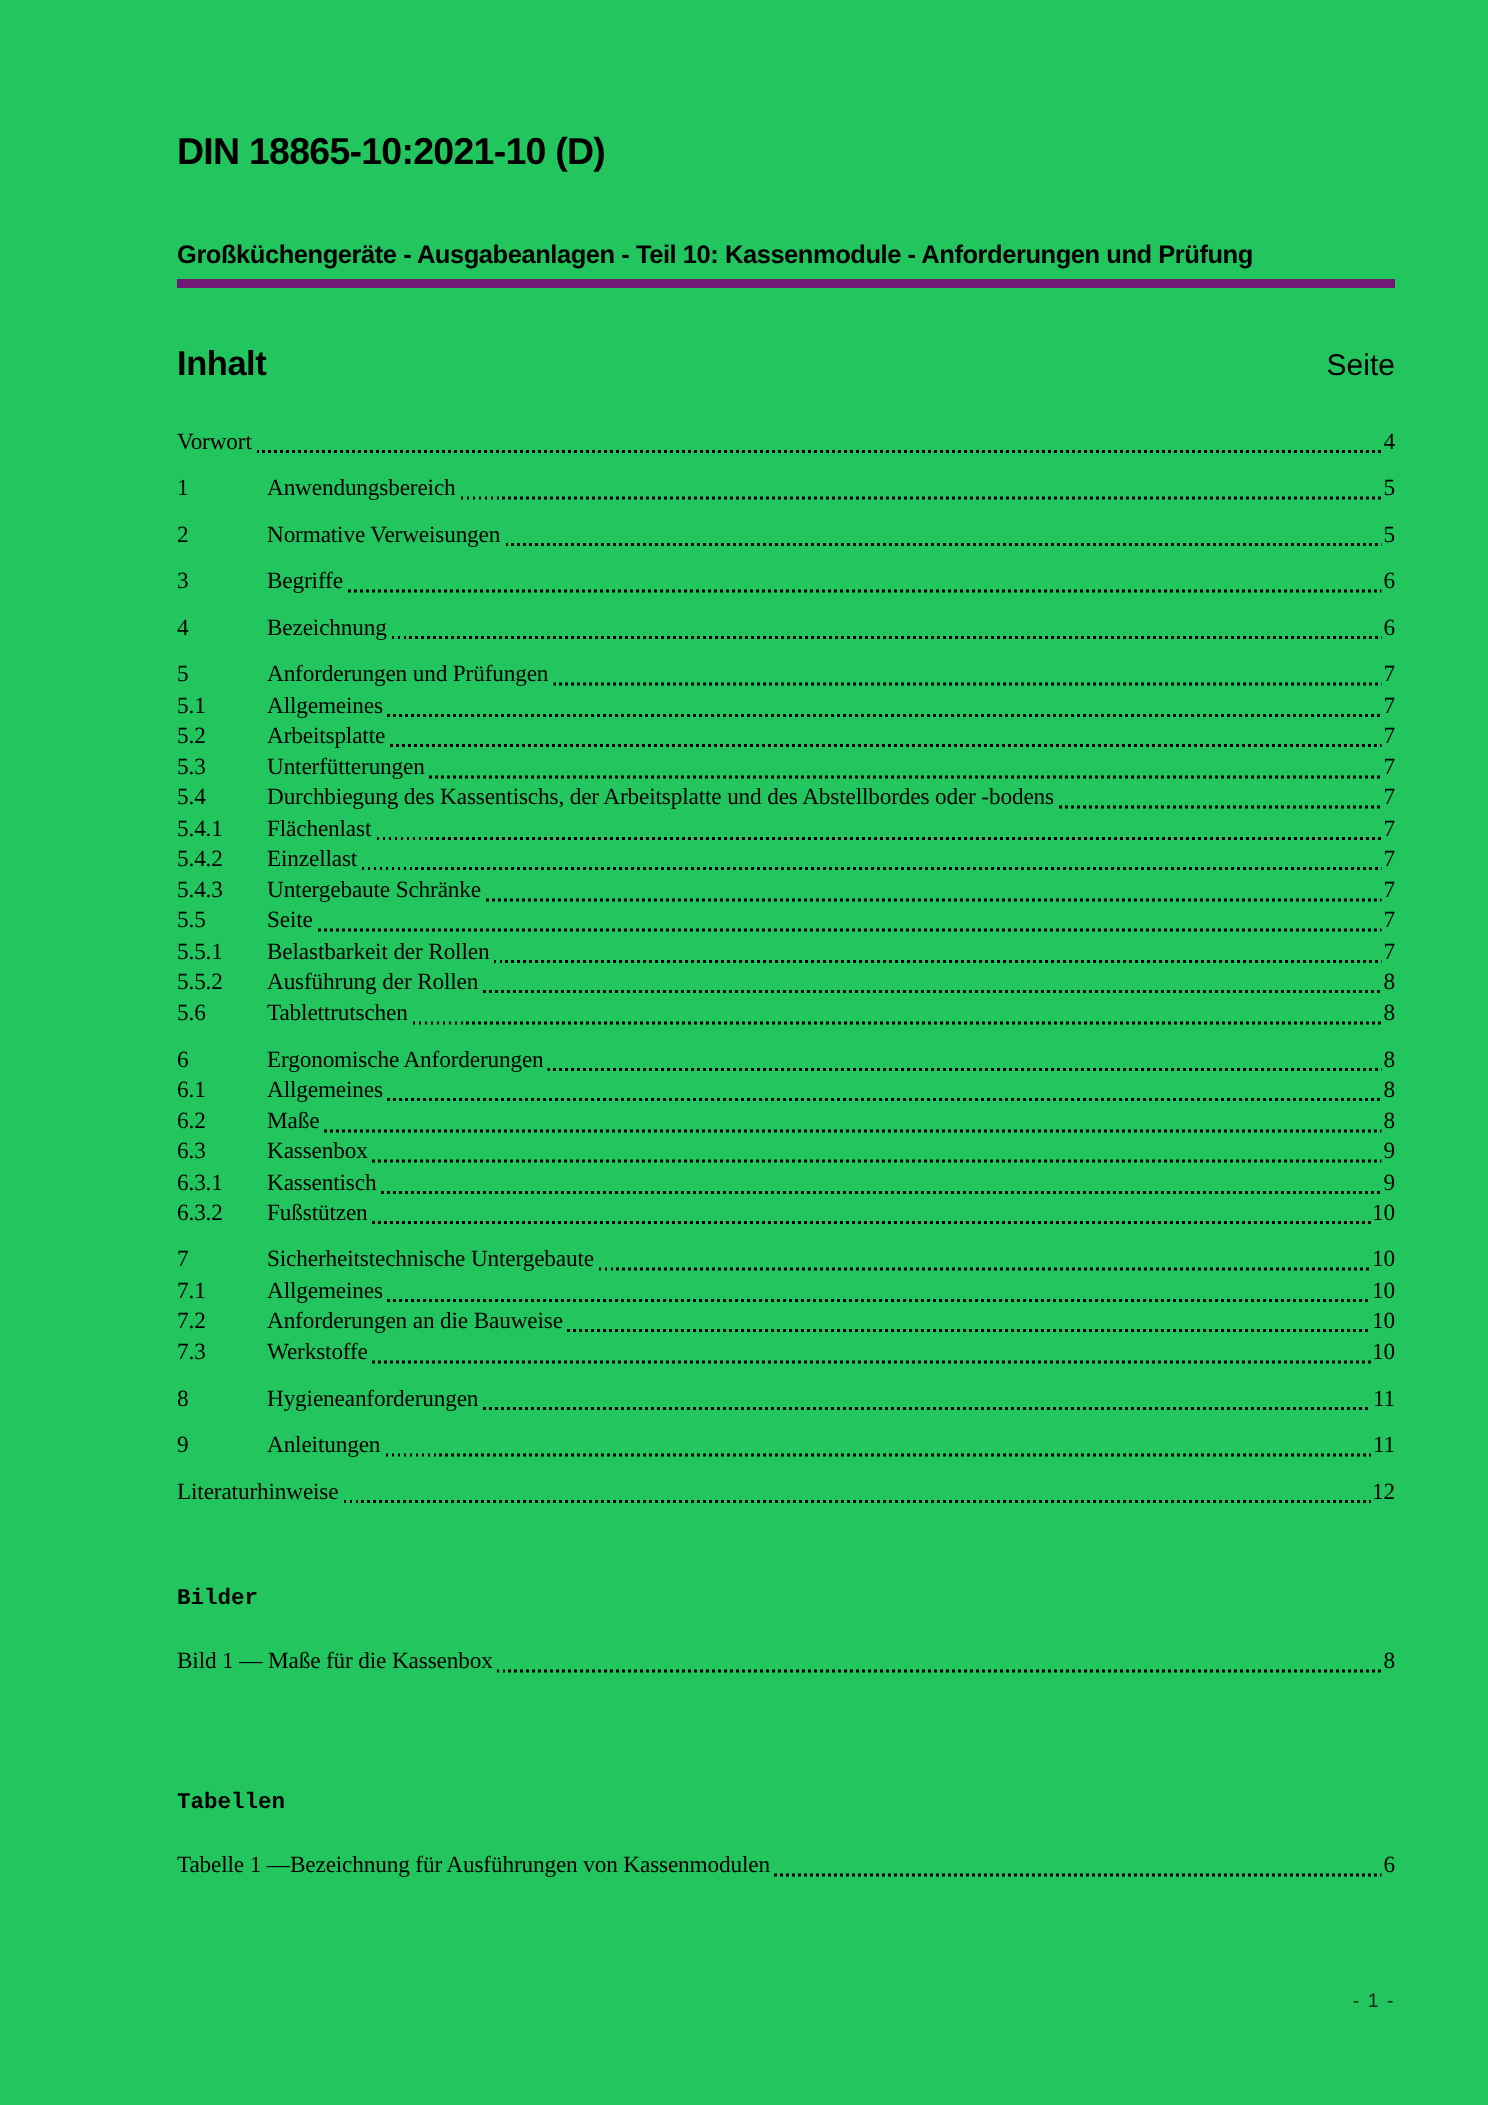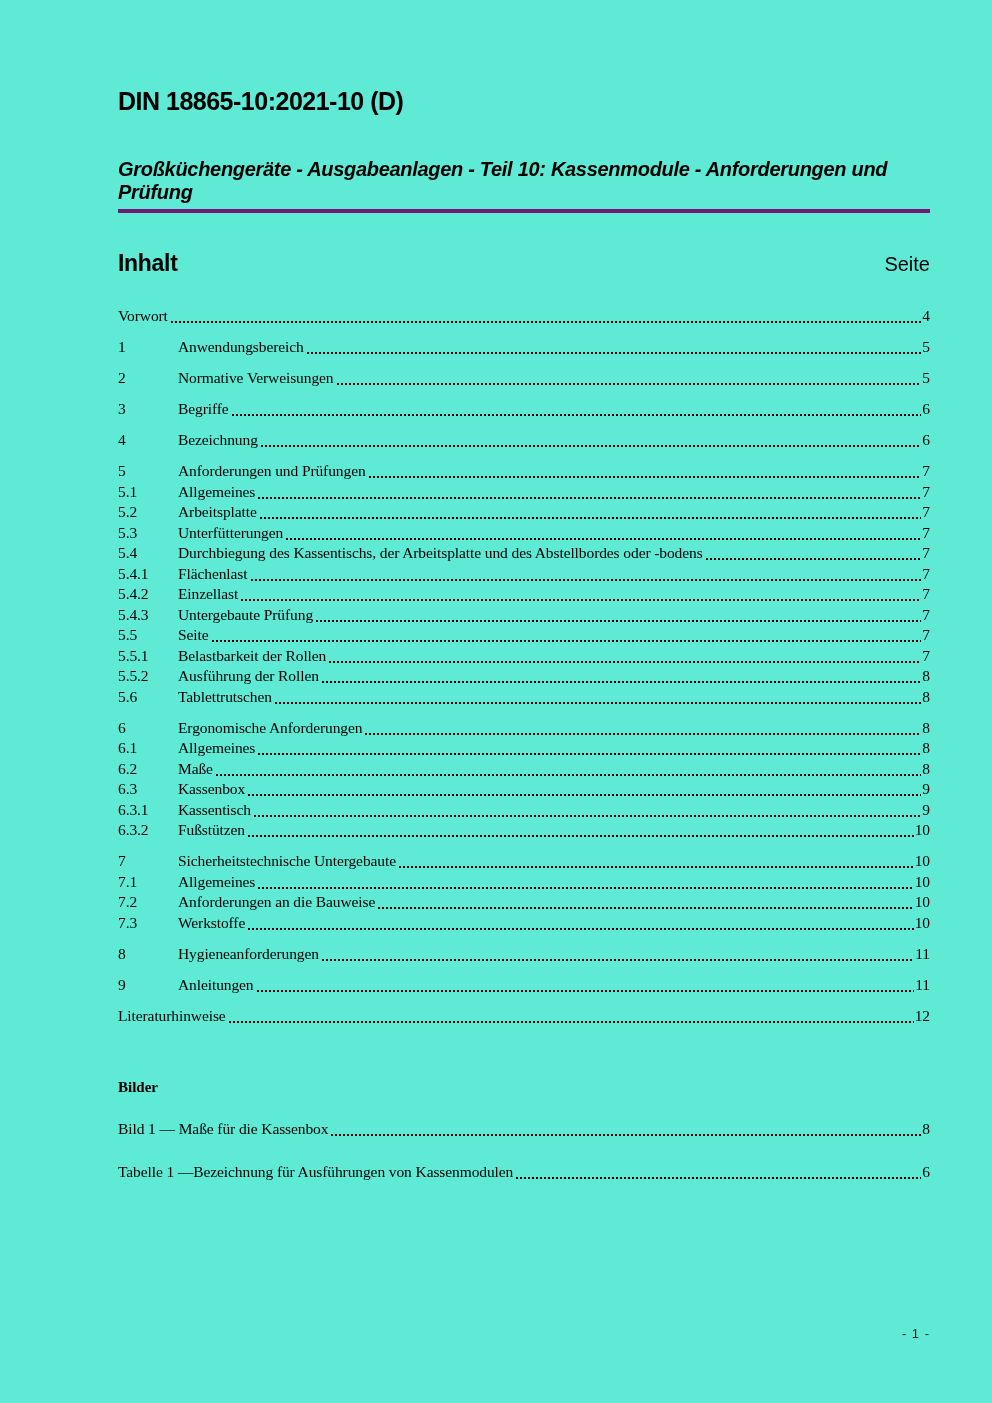--- a/index.html
+++ b/index.html
@@ -1,20 +1,20 @@
 <!DOCTYPE html>
 <html><head>
 <meta charset="utf-8">
 <style>
   html, body { margin: 0; padding: 0; background: #ffffff; }
   .page {
     position: relative;
     width: 992px;
     height: 1403px;
-    background: #5eead4;
+    background: #22c55e;
     color: #000000;
     overflow: hidden;
   }
   .content {
     position: absolute;
     left: 118px;
     top: 0;
     width: 812px;
   }
   .doc-title {
@@ -22,26 +22,25 @@
     font-family: "Liberation Sans", sans-serif;
     font-weight: bold;
     font-size: 25px;
     line-height: 30px;
     letter-spacing: -0.5px;
   }
   .doc-subtitle {
     margin: 42px 0 0 0;
     font-family: "Liberation Sans", sans-serif;
     font-weight: bold;
-    font-size: 20px;
+    font-size: 17px;
     line-height: 23px;
     letter-spacing: -0.3px;
     padding-bottom: 5px;
-    border-bottom: 4px solid #701a75;
-    font-style: italic;
+    border-bottom: 6px solid #701a75;
   }
   .toc-header {
     margin-top: 36px;
     display: flex;
     justify-content: space-between;
     align-items: baseline;
     gap: 20px;
   }
   .toc-heading {
     font-family: "Liberation Sans", sans-serif;
@@ -74,21 +73,21 @@
   .leader {
     flex: 1 1 auto;
     min-width: 8px;
     align-self: flex-end;
     height: 2px;
     margin: 0 1px 3.5px 3px;
     background-image: repeating-linear-gradient(to right, #000 0, #000 1.7px, transparent 1.7px, transparent 4px);
   }
   .toc-page { flex: 0 0 auto; }
   .section-heading {
-    font-family: Liberation Serif, serif;
+    font-family: Liberation Mono, monospace;
     font-weight: bold;
     font-size: 15px;
     line-height: 20px;
   }
   .figures-heading { margin: 51px 0 0 0; }
   .tables-heading  { margin: 73px 0 0 0; }
   .section-list { padding-top: 22px; }
   .footer-page-number {
     position: absolute;
     top: 1326px;
@@ -182,21 +181,21 @@
     <span class="toc-page">7</span>
   </div>
         <div class="toc-row">
     <span class="toc-num">5.4.2</span>
     <span class="toc-title">Einzellast</span>
     <span class="leader"></span>
     <span class="toc-page">7</span>
   </div>
         <div class="toc-row">
     <span class="toc-num">5.4.3</span>
-    <span class="toc-title">Untergebaute Prüfung</span>
+    <span class="toc-title">Untergebaute Schränke</span>
     <span class="leader"></span>
     <span class="toc-page">7</span>
   </div>
         <div class="toc-row">
     <span class="toc-num">5.5</span>
     <span class="toc-title">Seite</span>
     <span class="leader"></span>
     <span class="toc-page">7</span>
   </div>
         <div class="toc-row">
@@ -299,20 +298,21 @@
 
     <div class="section-heading figures-heading">Bilder</div>
     <div class="section-list serif-list">
         <div class="toc-row">
     <span class="toc-title">Bild 1 — Maße für die Kassenbox</span>
     <span class="leader"></span>
     <span class="toc-page">8</span>
   </div>
       </div>
 
+    <div class="section-heading tables-heading">Tabellen</div>
     <div class="section-list serif-list">
         <div class="toc-row">
     <span class="toc-title">Tabelle 1 —Bezeichnung für Ausführungen von Kassenmodulen</span>
     <span class="leader"></span>
     <span class="toc-page">6</span>
   </div>
       </div>
 
   </div>
 

